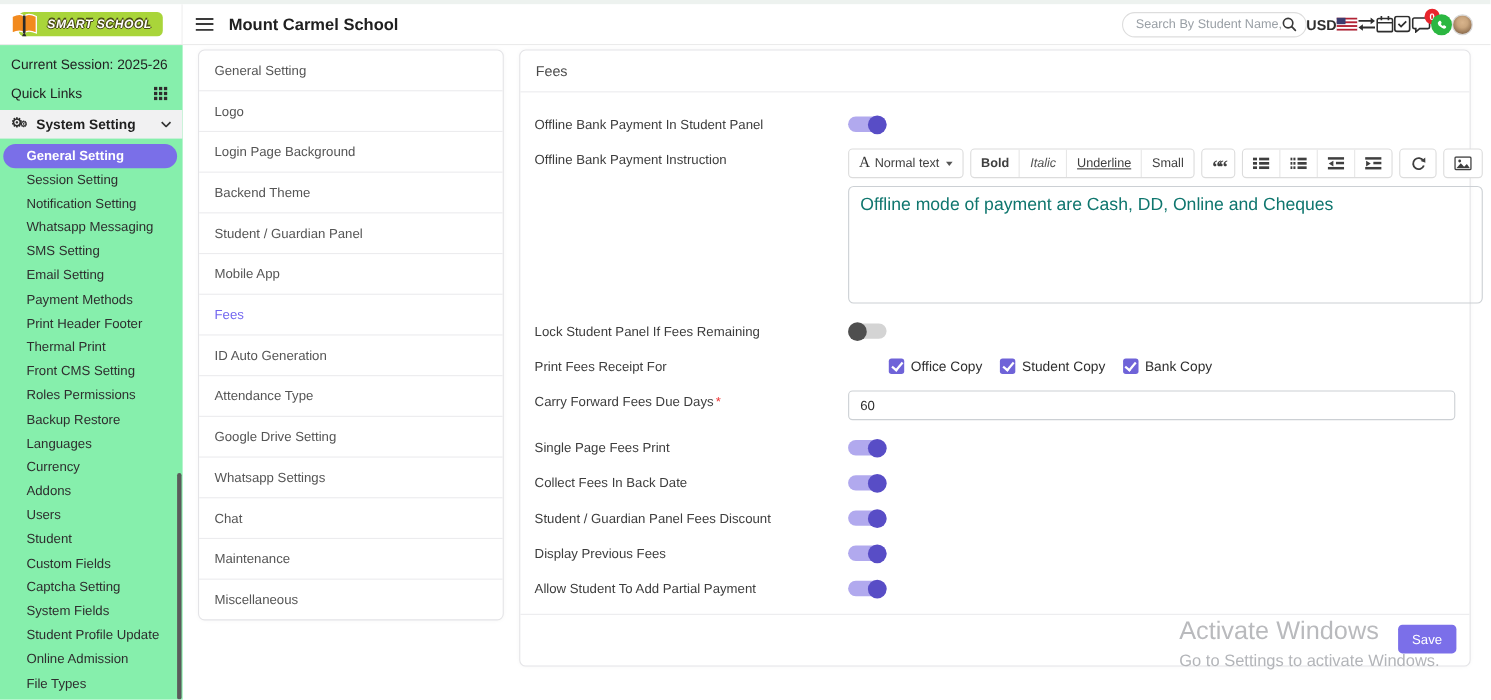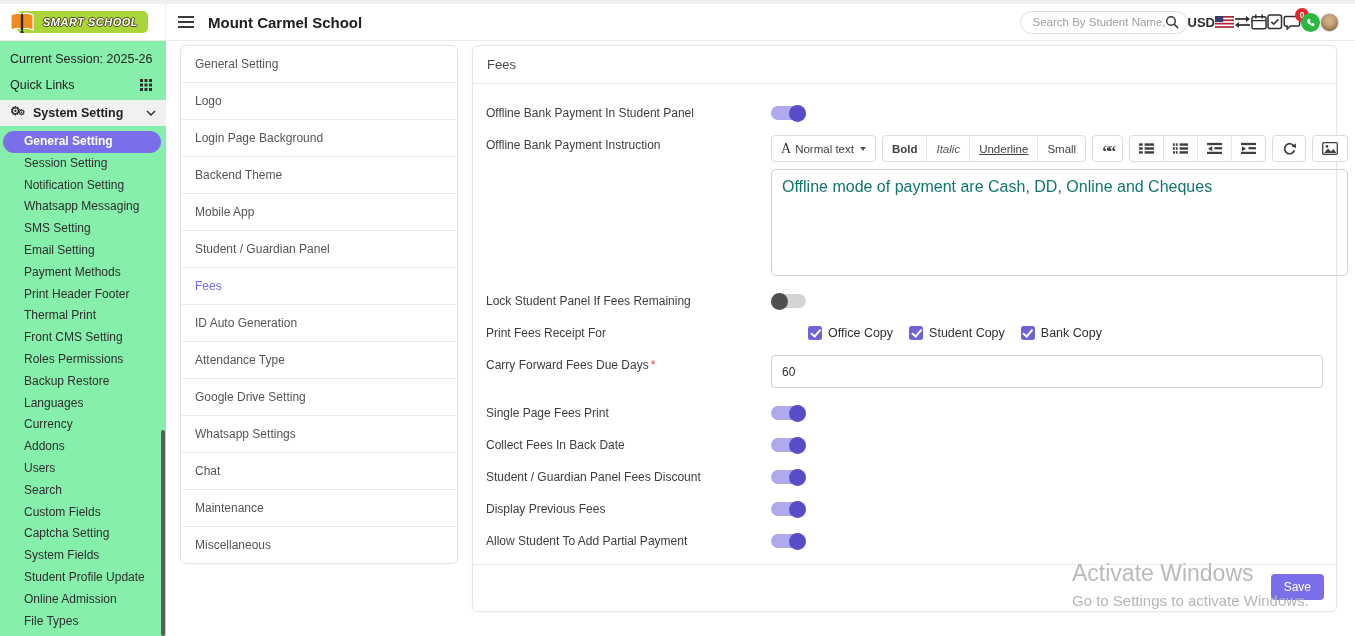--- a/index.html
+++ b/index.html
@@ -103,21 +103,21 @@
     padding:8px 10px; font-size:16px; color:#0f766e; overflow:hidden; cursor:text; }
 
   
   .cbx-row { display:flex; gap:16px; align-items:center; padding-top:2px;padding-left:37px; }
   .cbx { display:flex; align-items:center; gap:6px; cursor:pointer; }
   .cbx .box { width:14px; height:14px; background:#6f63d8; border-radius:2.5px; position:relative; }
   .cbx .box::after { content:""; position:absolute; left:4.5px; top:1.5px; width:3.5px; height:7.5px;
     border:solid #fff; border-width:0 2px 2px 0; transform:rotate(40deg); }
   .cbx .cbl { font-size:12.5px; color:#2f2f2f; }
 
-  .cf-input { width:100%; height:33px; border:1px solid #ccd0d4; border-radius:4px; padding:4px 10px;
+  .cf-input { width:100%; height:27px; border:1px solid #ccd0d4; border-radius:4px; padding:4px 10px;
     font-size:12px; color:#2d2d2d; outline:none; font-family:"Liberation Sans", sans-serif; }
 
   .fees-footer { margin-top:16px; border-top:1px solid #ececee; padding:9px 12px 11px;
     display:flex; justify-content:flex-end; }
   .save-btn { background:#7b6fe9; color:#fff; border:none; border-radius:4px; padding:6px 13px;
     font-size:12px; cursor:pointer; font-family:"Liberation Sans", sans-serif; }
 
   
   .watermark { position:absolute; left:1072px; top:560px; z-index:5; pointer-events:none; }
   .wm1 { font-size:23px; color:#b9babd; font-weight:400; }
@@ -231,39 +231,39 @@
     <div class="side-item">Payment Methods</div>
     <div class="side-item">Print Header Footer</div>
     <div class="side-item">Thermal Print</div>
     <div class="side-item">Front CMS Setting</div>
     <div class="side-item">Roles Permissions</div>
     <div class="side-item">Backup Restore</div>
     <div class="side-item">Languages</div>
     <div class="side-item">Currency</div>
     <div class="side-item">Addons</div>
     <div class="side-item">Users</div>
-    <div class="side-item">Search</div>
+    <div class="side-item">Student</div>
     <div class="side-item">Custom Fields</div>
     <div class="side-item">Captcha Setting</div>
     <div class="side-item">System Fields</div>
     <div class="side-item">Student Profile Update</div>
     <div class="side-item">Online Admission</div>
     <div class="side-item">File Types</div>
     <div class="side-item">Sidebar Menu</div>
   </div>
   <div class="side-scrollbar"></div>
 </div>
 
 <div class="card tabs-card">
   <div class="tab-item">General Setting</div>
   <div class="tab-item">Logo</div>
   <div class="tab-item">Login Page Background</div>
   <div class="tab-item">Backend Theme</div>
+  <div class="tab-item">Student / Guardian Panel</div>
   <div class="tab-item">Mobile App</div>
-  <div class="tab-item">Student / Guardian Panel</div>
   <div class="tab-item active">Fees</div>
   <div class="tab-item">ID Auto Generation</div>
   <div class="tab-item">Attendance Type</div>
   <div class="tab-item">Google Drive Setting</div>
   <div class="tab-item">Whatsapp Settings</div>
   <div class="tab-item">Chat</div>
   <div class="tab-item">Maintenance</div>
   <div class="tab-item">Miscellaneous</div>
 </div>
 

